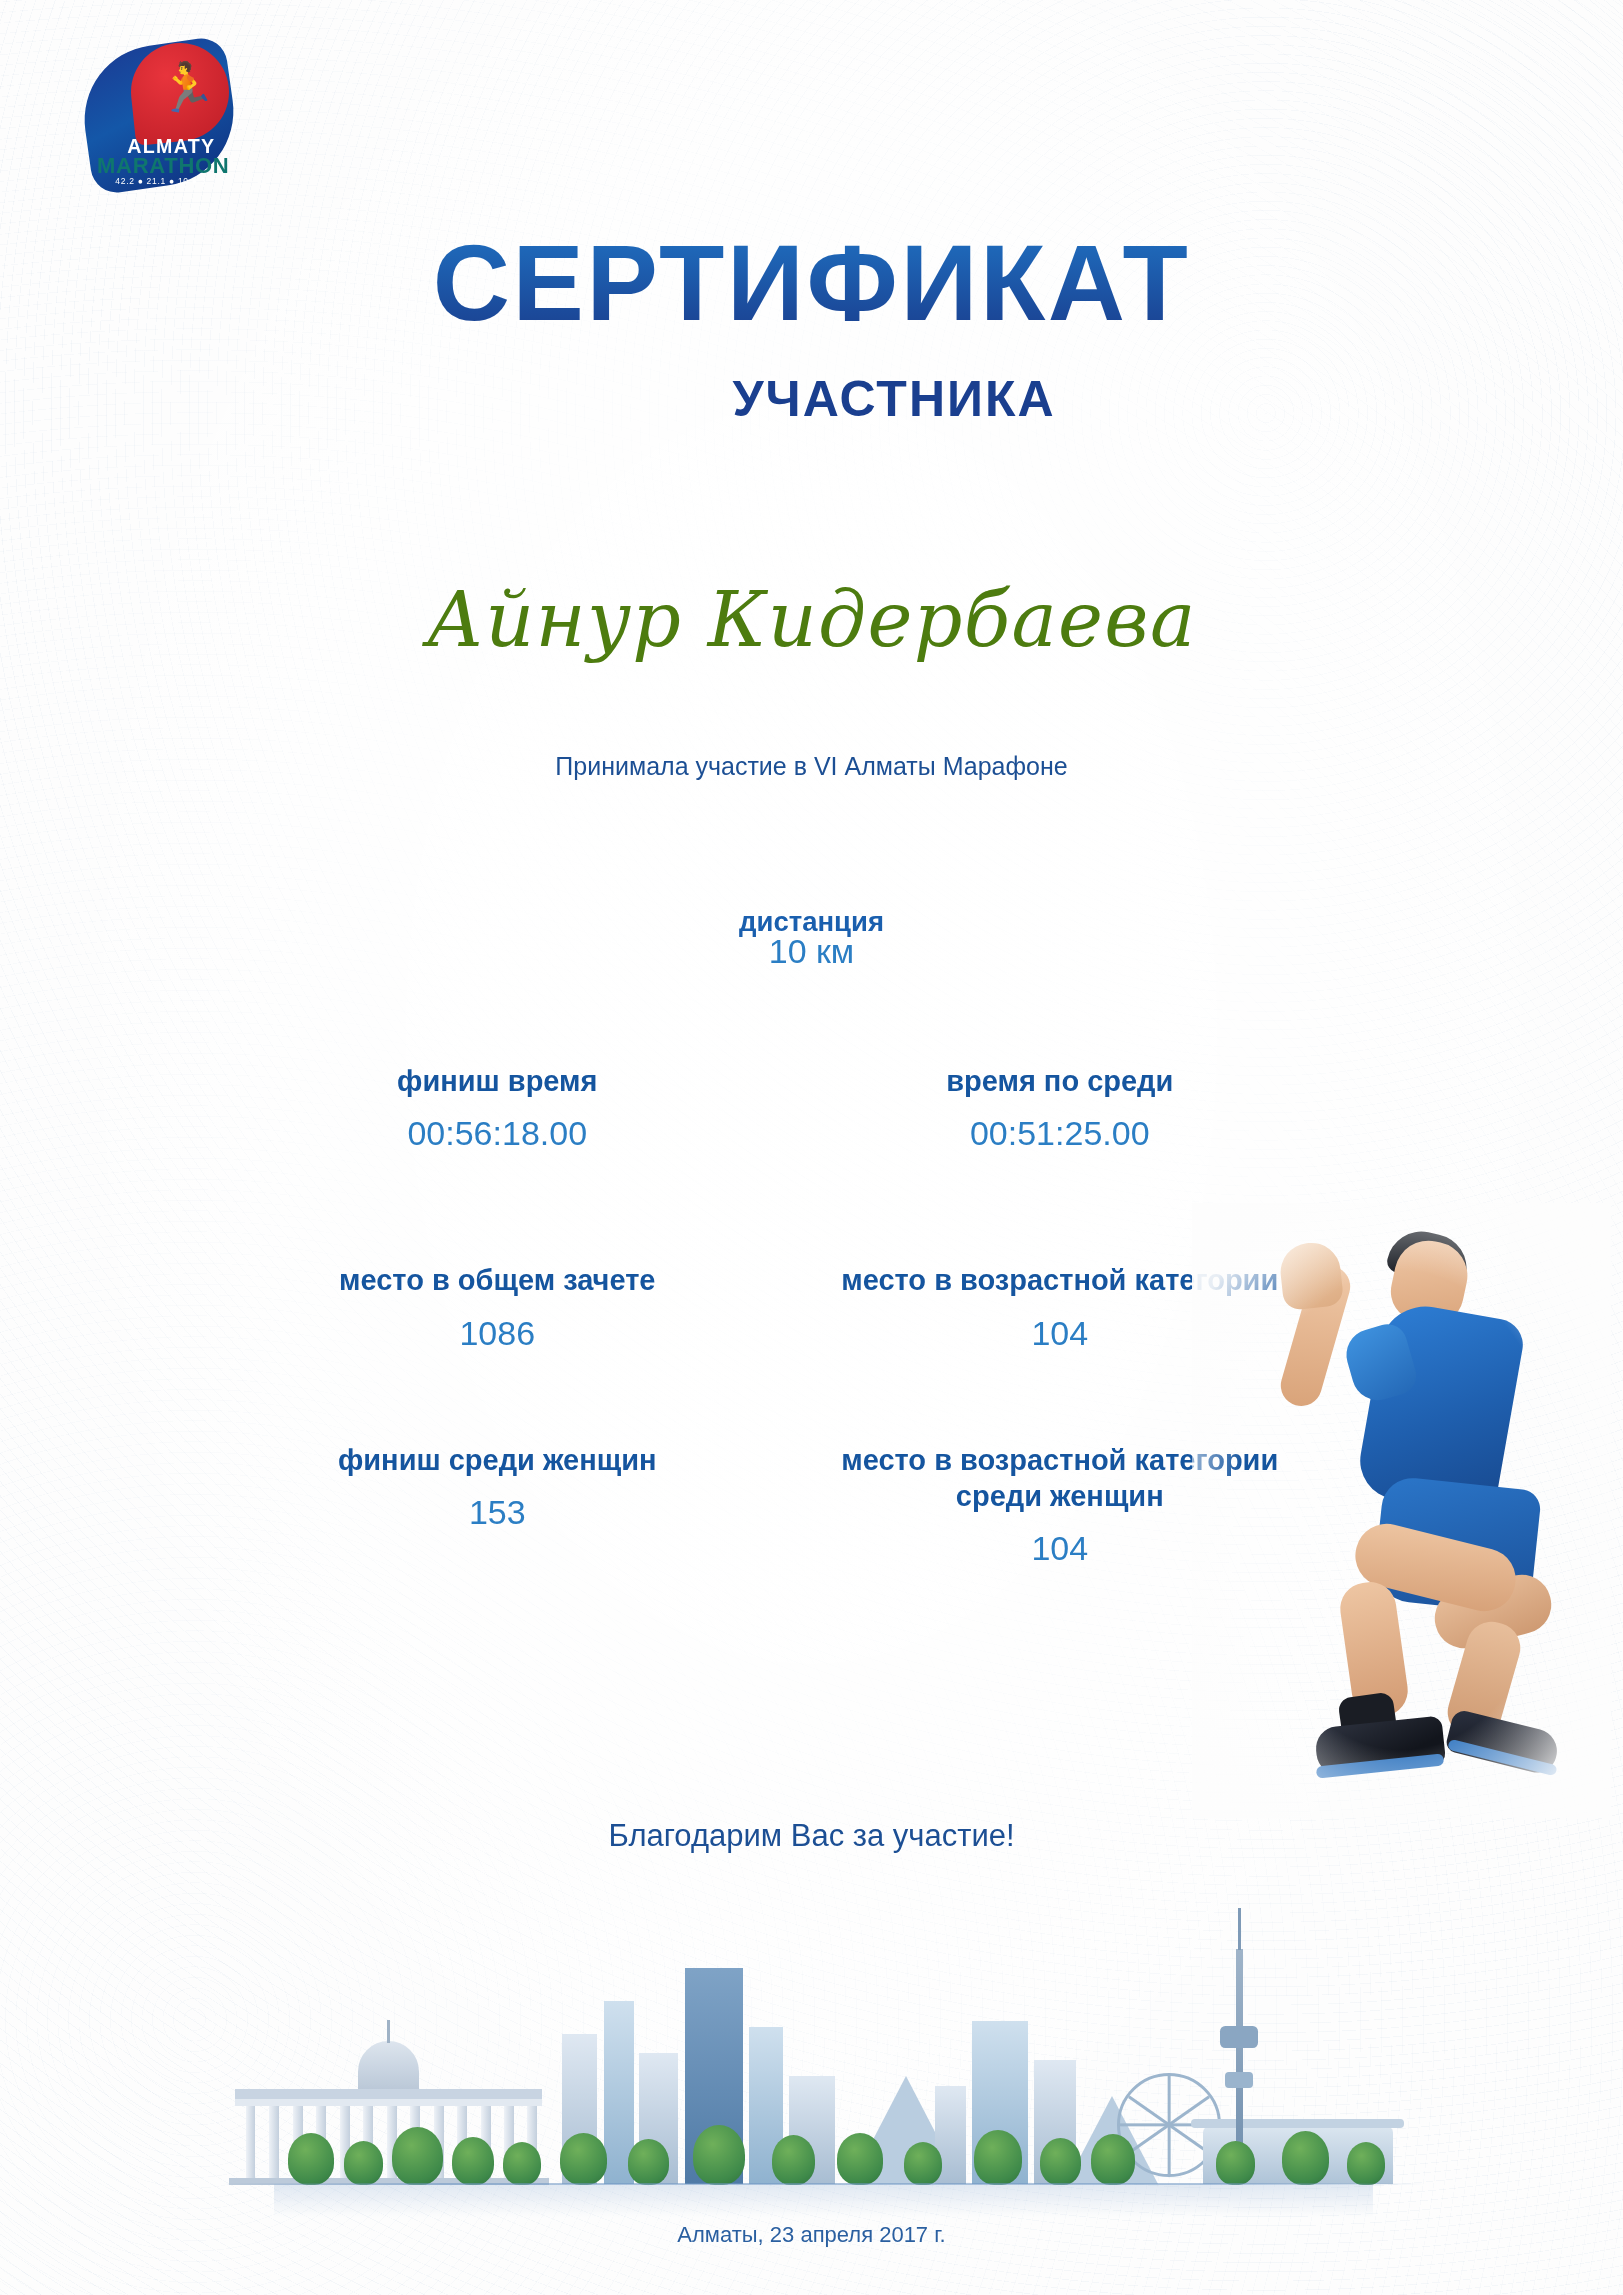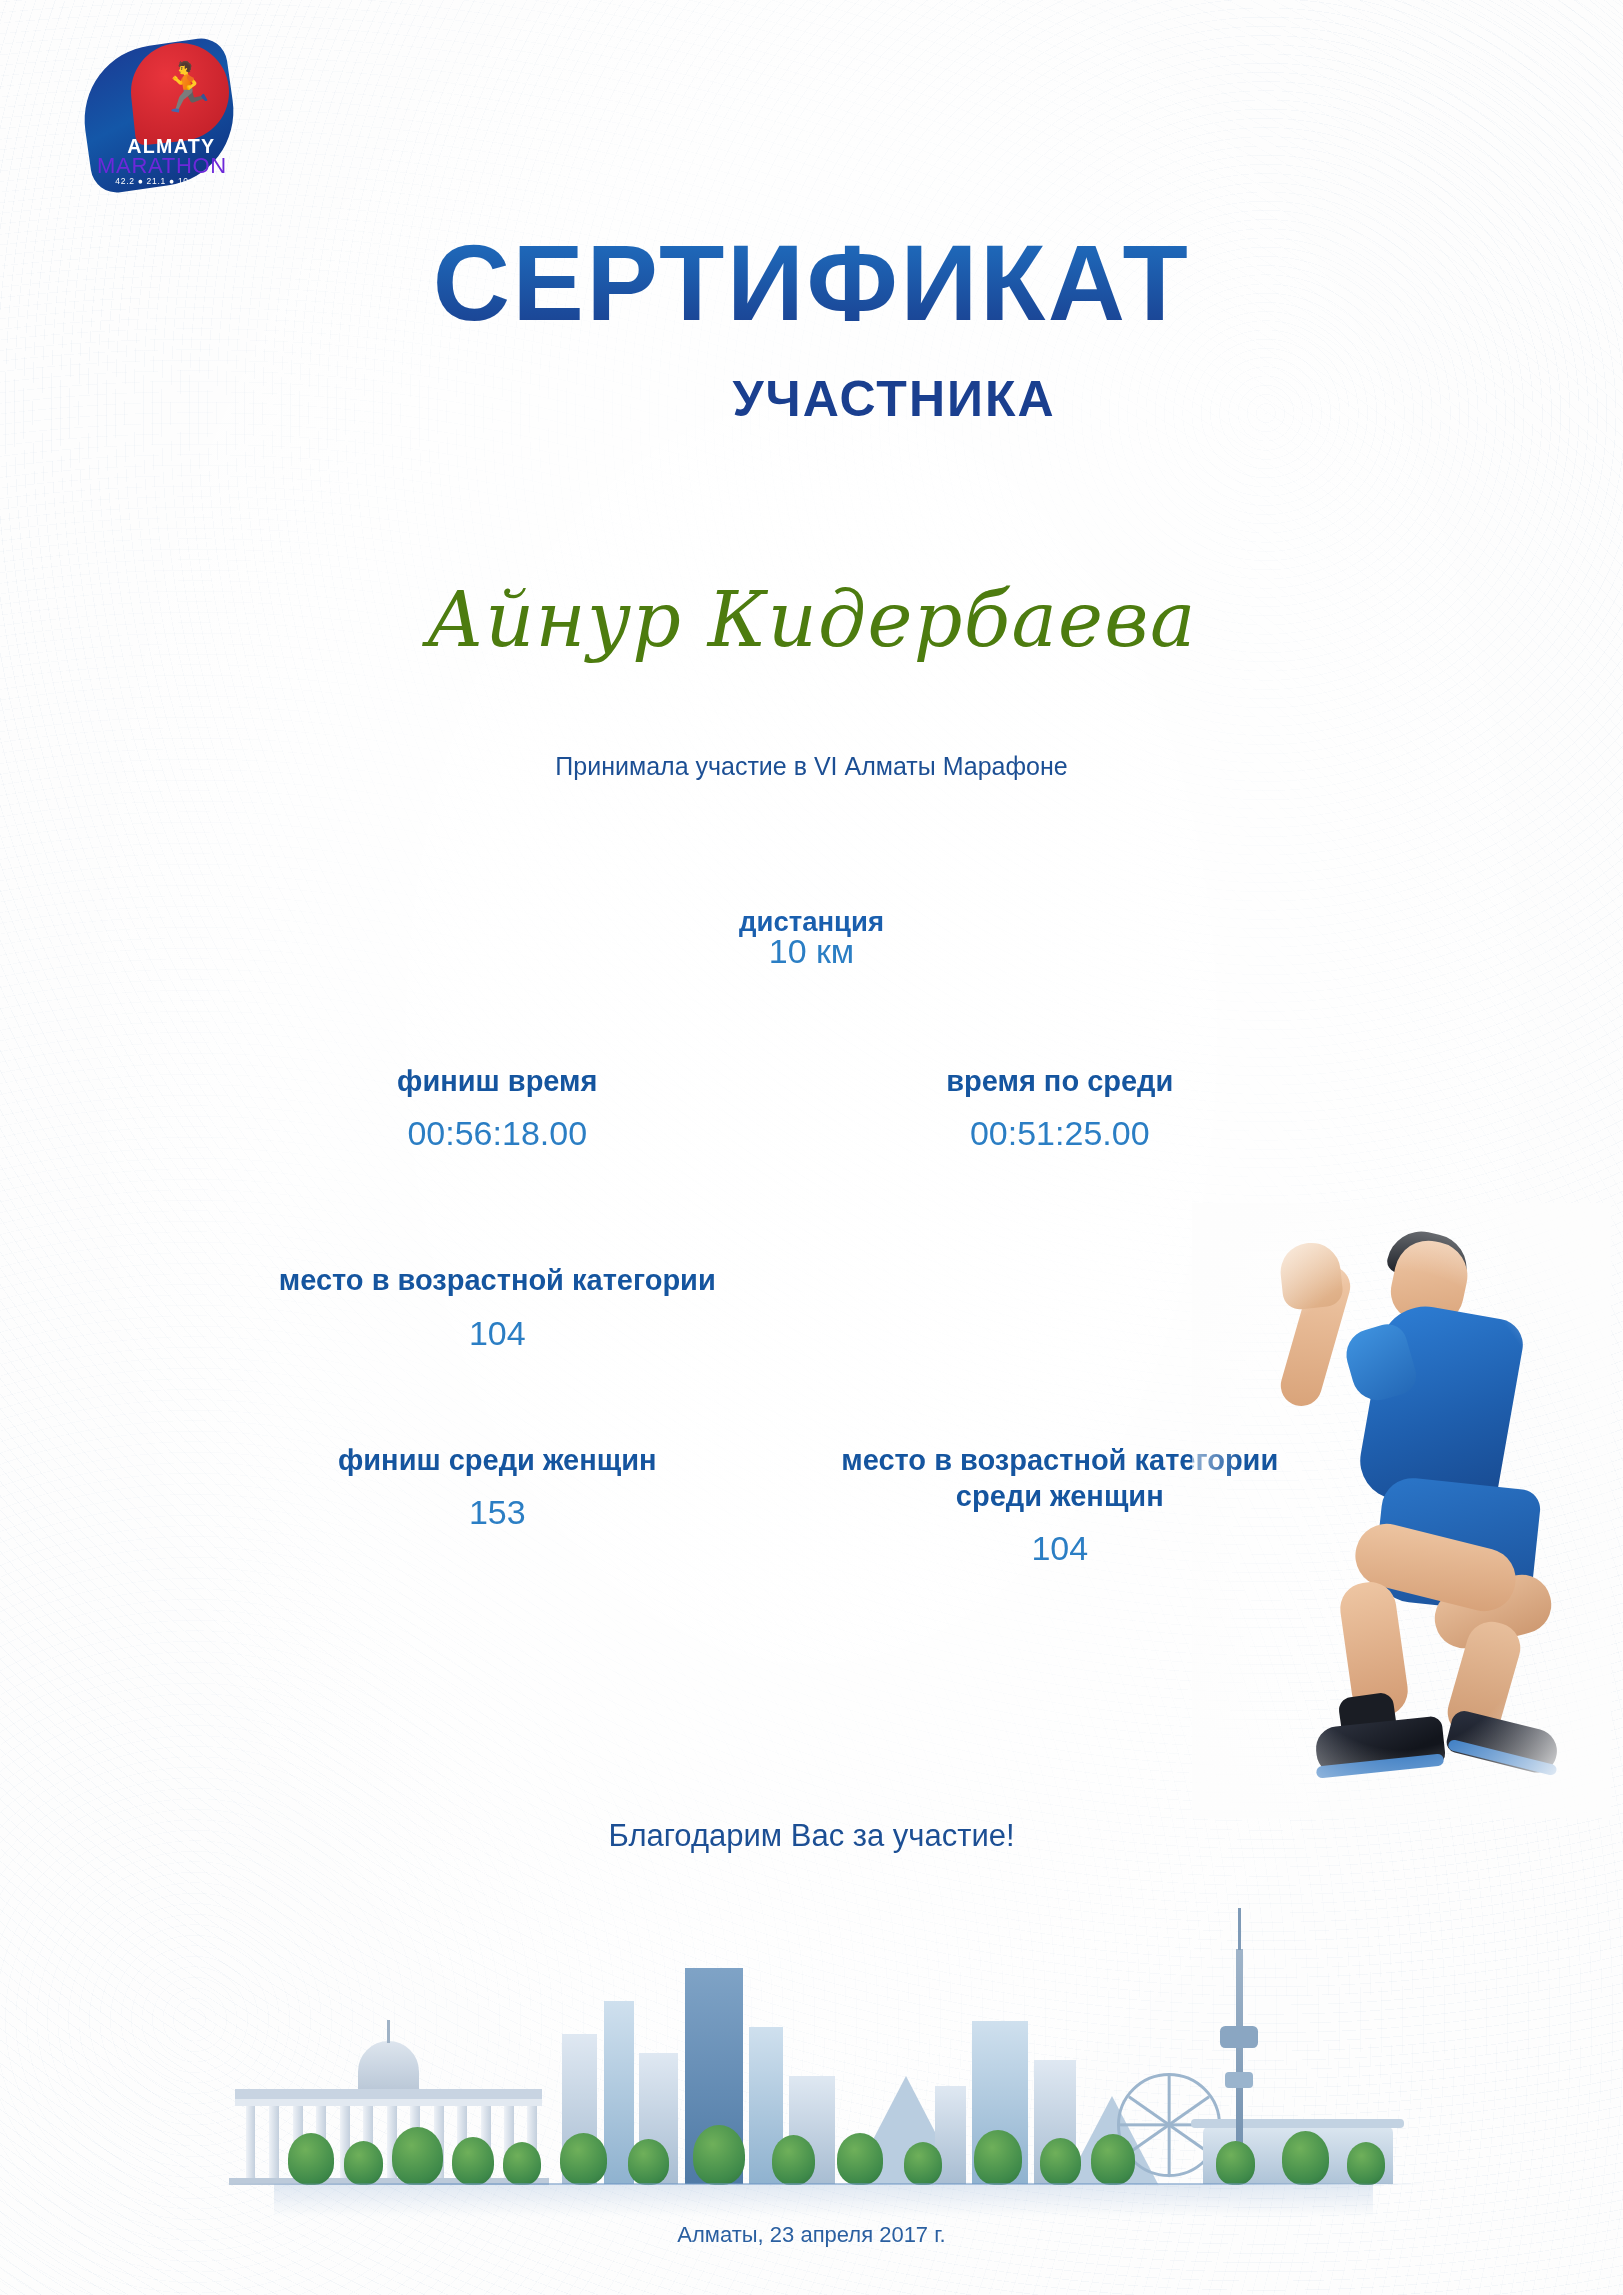--- a/index.html
+++ b/index.html
@@ -111,23 +111,23 @@
     font-size: 19.6px;
     font-weight: bold;
     letter-spacing: 1.3px;
     white-space: nowrap;
     margin-left: 16px;
   }
   .logo-band-line2 {
     position: absolute;
     left: 7.8px;
     top: 19.6px;
-    color: #6d28d9;
+    color: #0f766e;
     font-size: 22px;
-    font-weight: normal;
+    font-weight: bold;
     letter-spacing: 0.7px;
     white-space: nowrap;
   }
   .logo-band-sub {
     position: absolute;
     left: 26px;
     top: 43px;
     color: #ffffff;
     font-size: 8.5px;
     letter-spacing: 0.7px;
@@ -622,20 +622,24 @@
       </div>
       <div class="stat-cell">
         <div class="stat-label">время по среди</div>
         <div class="stat-value">00:51:25.00</div>
       </div>
     </div>
 
     <div class="row-gap-1"></div>
 
     <div class="stat-row">
+      <div class="stat-cell">
+        <div class="stat-label">место в общем зачете</div>
+        <div class="stat-value">1086</div>
+      </div>
       <div class="stat-cell">
         <div class="stat-label">место в возрастной категории</div>
         <div class="stat-value">104</div>
       </div>
     </div>
 
     <div class="row-gap-2"></div>
 
     <div class="stat-row">
       <div class="stat-cell">

